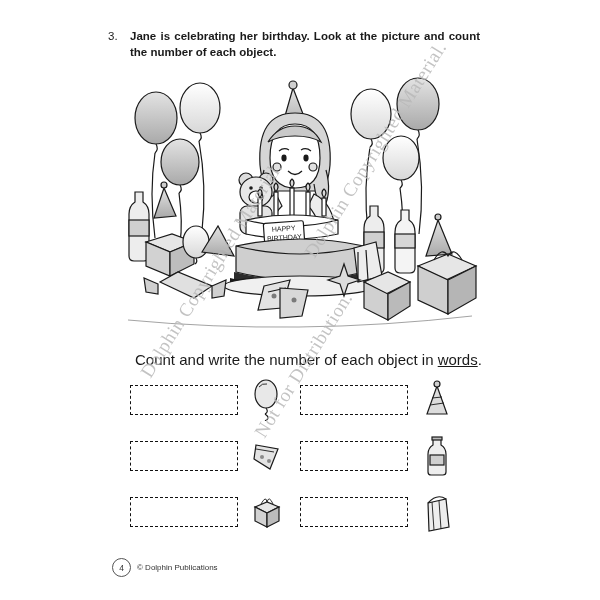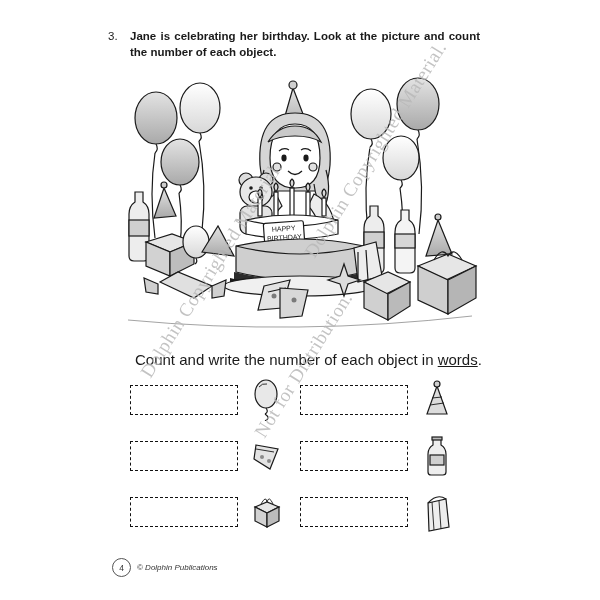--- a/index.html
+++ b/index.html
@@ -145,21 +145,20 @@
     display: flex;
     align-items: center;
     justify-content: center;
     font-size: 8.5px;
     color: #333;
   }
   .copyright {
     margin-left: 6px;
     font-size: 8px;
     color: #333;
-    font-style: italic;
   }
 </style>
 </head>
 <body>
 
 <div class="page">
 
   <div class="question">
     <div class="q-num">3.</div>
     <div class="q-text">Jane is celebrating her birthday. Look at the picture and count the number of each object.</div>

